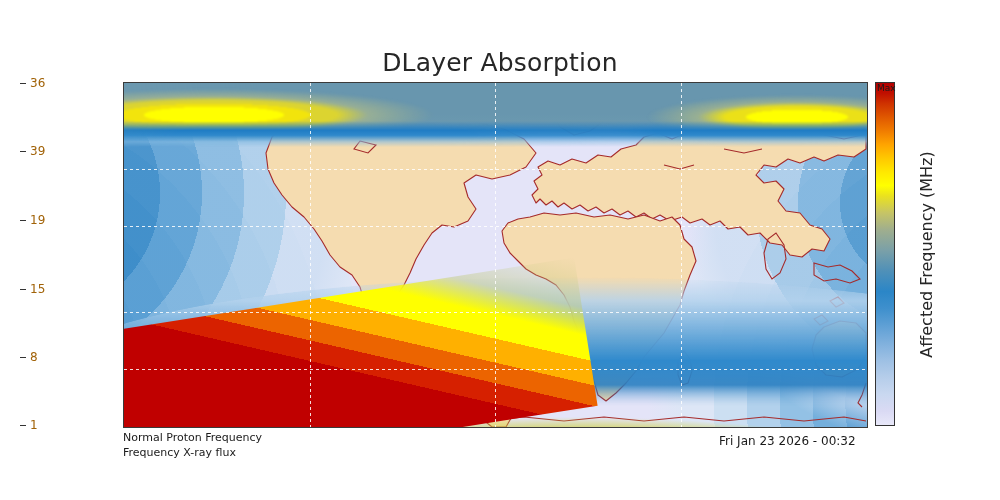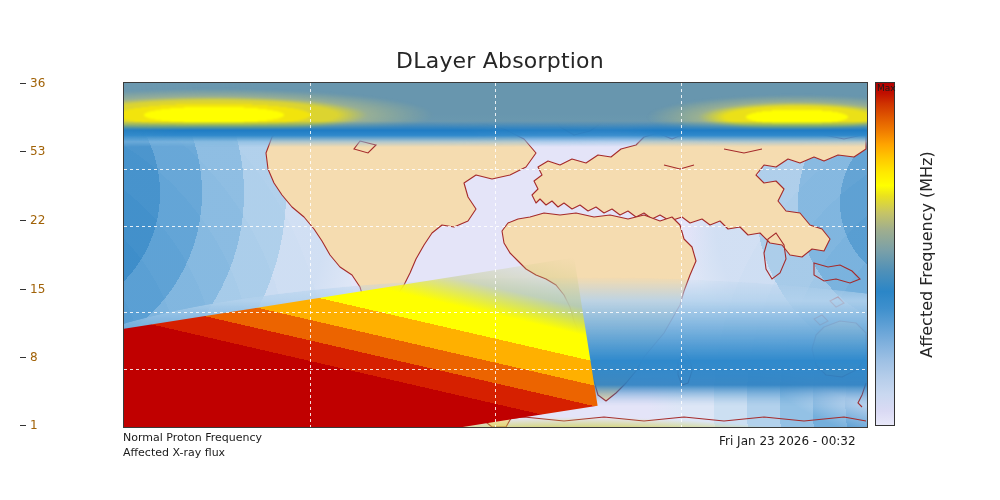--- a/index.html
+++ b/index.html
@@ -6,21 +6,21 @@
   body{
     width:1000px;height:500px;background:#ffffff;
     font-family:"DejaVu Sans","Liberation Sans",sans-serif;
     overflow:hidden;position:relative;
   }
   #root{position:absolute;inset:0;}
 
   
   .title{
     position:absolute;left:0;top:48px;width:1000px;text-align:center;
-    font-size:22px;color:#262626;letter-spacing:.2px;
+    font-size:25px;color:#262626;letter-spacing:.2px;
   }
 
   
   .map-axes{
     position:absolute;left:123px;top:82px;width:743px;height:344px;
     border:1px solid #3a3a3a;overflow:hidden;background:#e4e4f8;
   }
   .layer{position:absolute;inset:0;}
 
   
@@ -344,28 +344,28 @@
 
   <div>
     <div class="cb-tick" style="top:83px"></div>
     <div class="cb-tick" style="top:151px"></div>
     <div class="cb-tick" style="top:220px"></div>
     <div class="cb-tick" style="top:289px"></div>
     <div class="cb-tick" style="top:357px"></div>
     <div class="cb-tick" style="top:425px"></div>
 
     <div class="cb-lab" style="top:83px">36</div>
-    <div class="cb-lab" style="top:151px">53</div>
-    <div class="cb-lab" style="top:220px">22</div>
+    <div class="cb-lab" style="top:151px">39</div>
+    <div class="cb-lab" style="top:220px">19</div>
     <div class="cb-lab" style="top:289px">15</div>
     <div class="cb-lab" style="top:357px">8</div>
     <div class="cb-lab" style="top:425px">1</div>
   </div>
 
   <div class="cbar-title">
     <span>Affected Frequency (MHz)</span>
   </div>
 
   <div class="note note-l1">Normal Proton Frequency</div>
-  <div class="note note-l2">Affected X-ray flux</div>
+  <div class="note note-l2">Frequency X-ray flux</div>
   <div class="note note-date">Fri Jan 23 2026 - 00:32</div>
 
 </div>
 
 </body></html>

